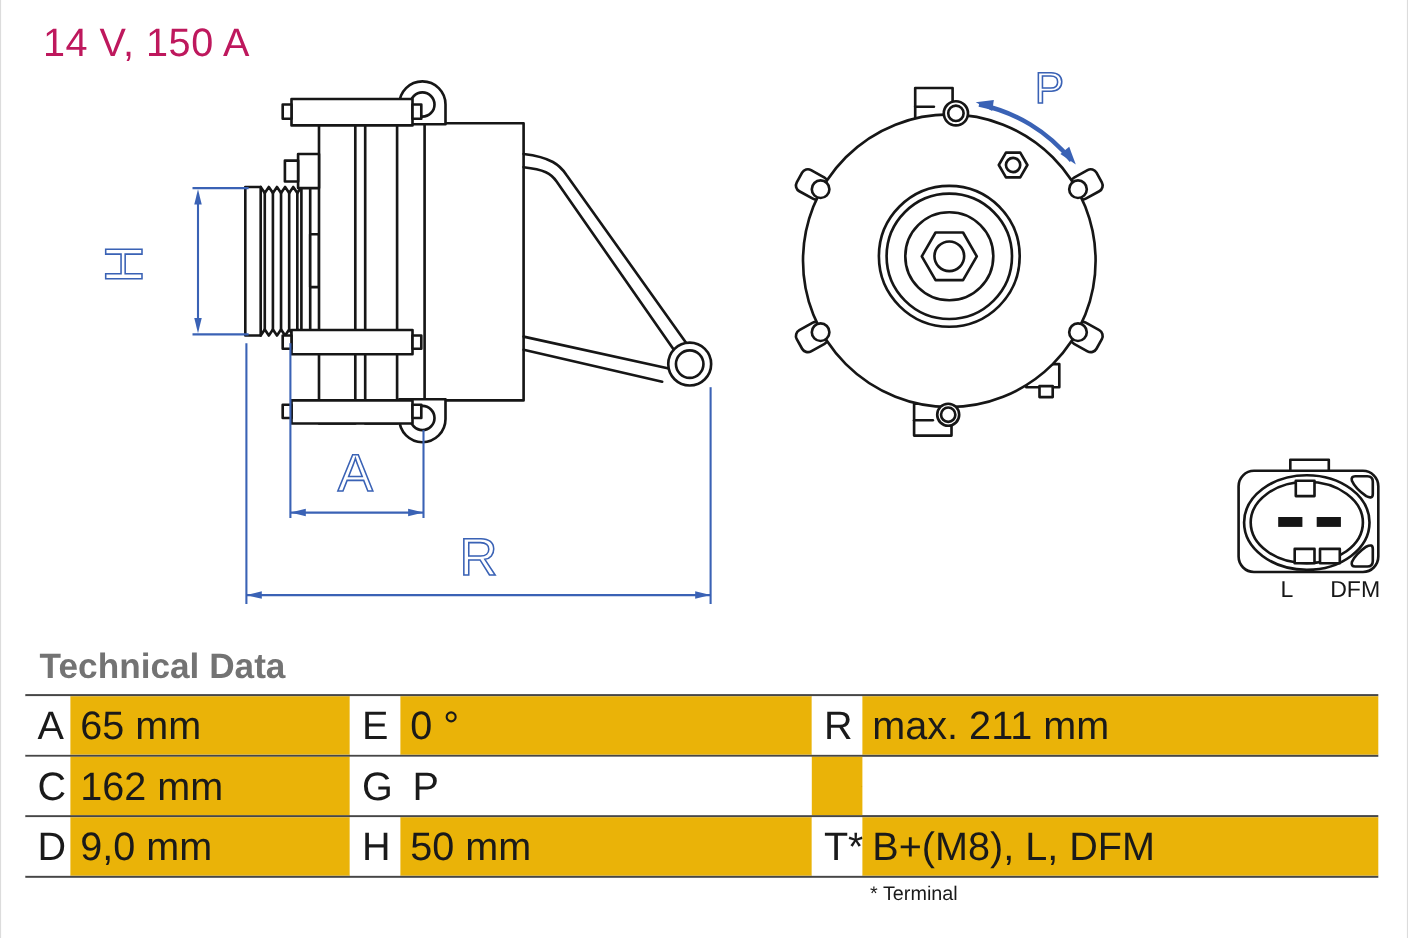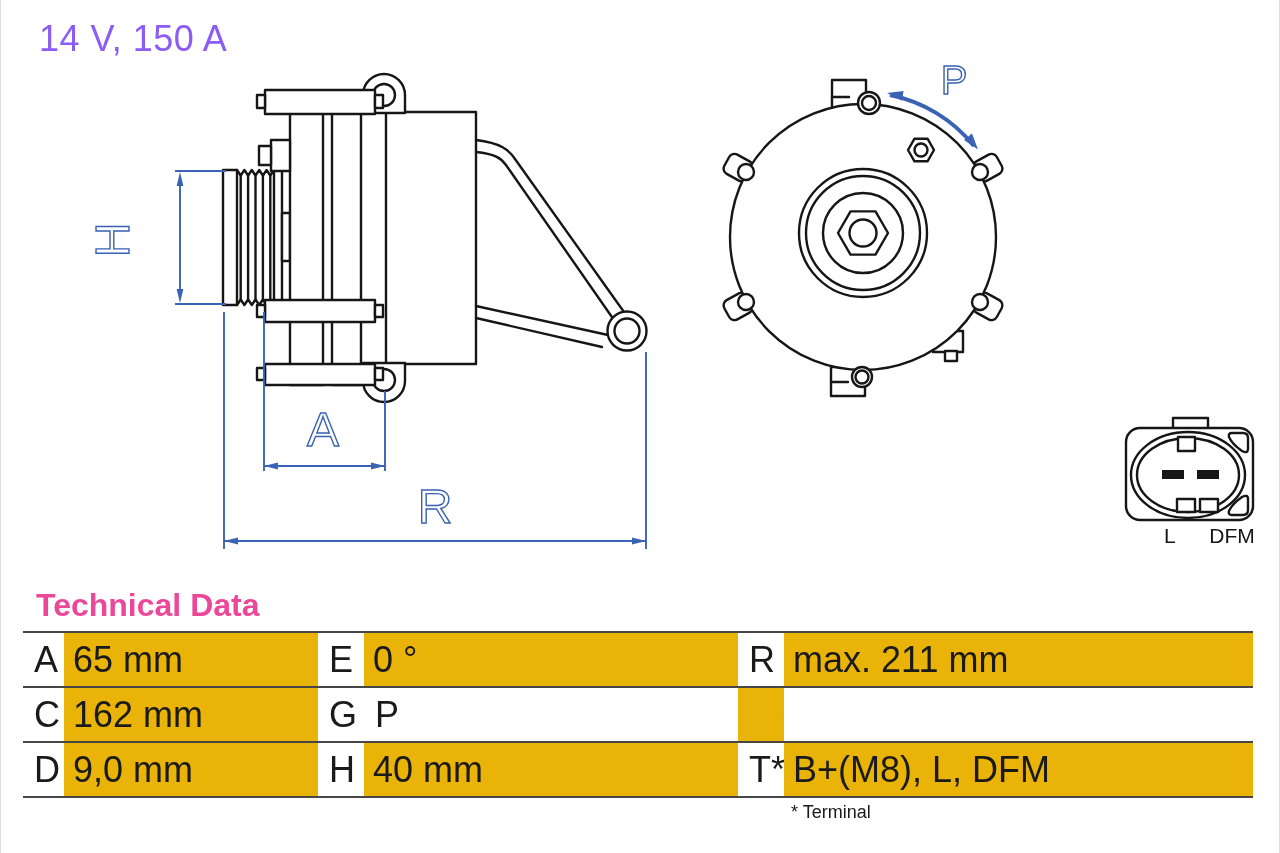--- a/index.html
+++ b/index.html
@@ -3,36 +3,36 @@
 <meta charset="utf-8">
 <style>
   html,body{margin:0;padding:0;}
   body{
     width:1280px;height:853px;position:relative;background:#ffffff;
     font-family:"Liberation Sans", sans-serif;color:#161616;overflow:hidden;
     border-left:1px solid #dcdcdc;border-right:1px solid #dcdcdc;box-sizing:border-box;
   }
   .rating{
     position:absolute;left:38px;top:20px;font-size:36px;line-height:38px;
-    color:#8b5cf6;letter-spacing:0.5px;
+    color:#be185d;letter-spacing:0.5px;
   }
   .drawing-svg{position:absolute;left:0;top:0;}
   .ink{stroke:#161616;stroke-width:2.4;fill:#ffffff;stroke-linejoin:round;stroke-linecap:round;}
   .ink .nofill{fill:none;}
   .ink .solid{fill:#161616;stroke:none;}
   .dim{stroke:#3a62b5;stroke-width:1.9;fill:none;}
   .dim .head{fill:#3a62b5;stroke:none;}
   .dim-label{
     fill:none;stroke:#3a62b5;stroke-width:1.4;font-size:48px;
     font-family:"Liberation Sans", sans-serif;
   }
   .dim-label.small{font-size:40px;}
   .conn-label{fill:#161616;font-size:21px;font-family:"Liberation Sans", sans-serif;stroke:none;}
   .tech-title{
-    position:absolute;left:35px;top:587px;font-size:32px;font-weight:bold;color:#ec4899;
+    position:absolute;left:35px;top:587px;font-size:32px;font-weight:bold;color:#737373;
   }
   .tech-table{
     position:absolute;left:22px;top:631px;width:1230px;
   }
   .t-row{
     display:grid;grid-template-columns:41px 254px 46px 374px 46px 469px;
     height:53px;border-top:2px solid #464646;
   }
   .t-bottom{border-top:2px solid #464646;height:0;}
   .cell{display:flex;align-items:center;font-size:36px;color:#1a1a1a;}
@@ -201,20 +201,20 @@
         <path d="M14.9,5.2 A12,12 0 1 1 8.5,25.5" fill="none" stroke="#161616" stroke-width="2.6"></path>
         <path d="M14.9,5.2 A12,12 0 0 0 5.7,13" fill="none" stroke="#161616" stroke-width="2.6" stroke-dasharray="4.2,3.4"></path>
         <polygon points="3,25 13.5,22 8.6,13.6" fill="#161616"></polygon>
       </svg>
     </div>
   </div>
   <div class="t-row">
     <div class="cell tk">D</div>
     <div class="cell tv">9,0 mm</div>
     <div class="cell tk">H</div>
-    <div class="cell tv">40 mm</div>
+    <div class="cell tv">50 mm</div>
     <div class="cell tk">T*</div>
     <div class="cell tv">B+(M8), L, DFM</div>
   </div>
   <div class="t-bottom"></div>
 </div>
 
 <div class="footnote">* Terminal</div>
 
 </body></html>

